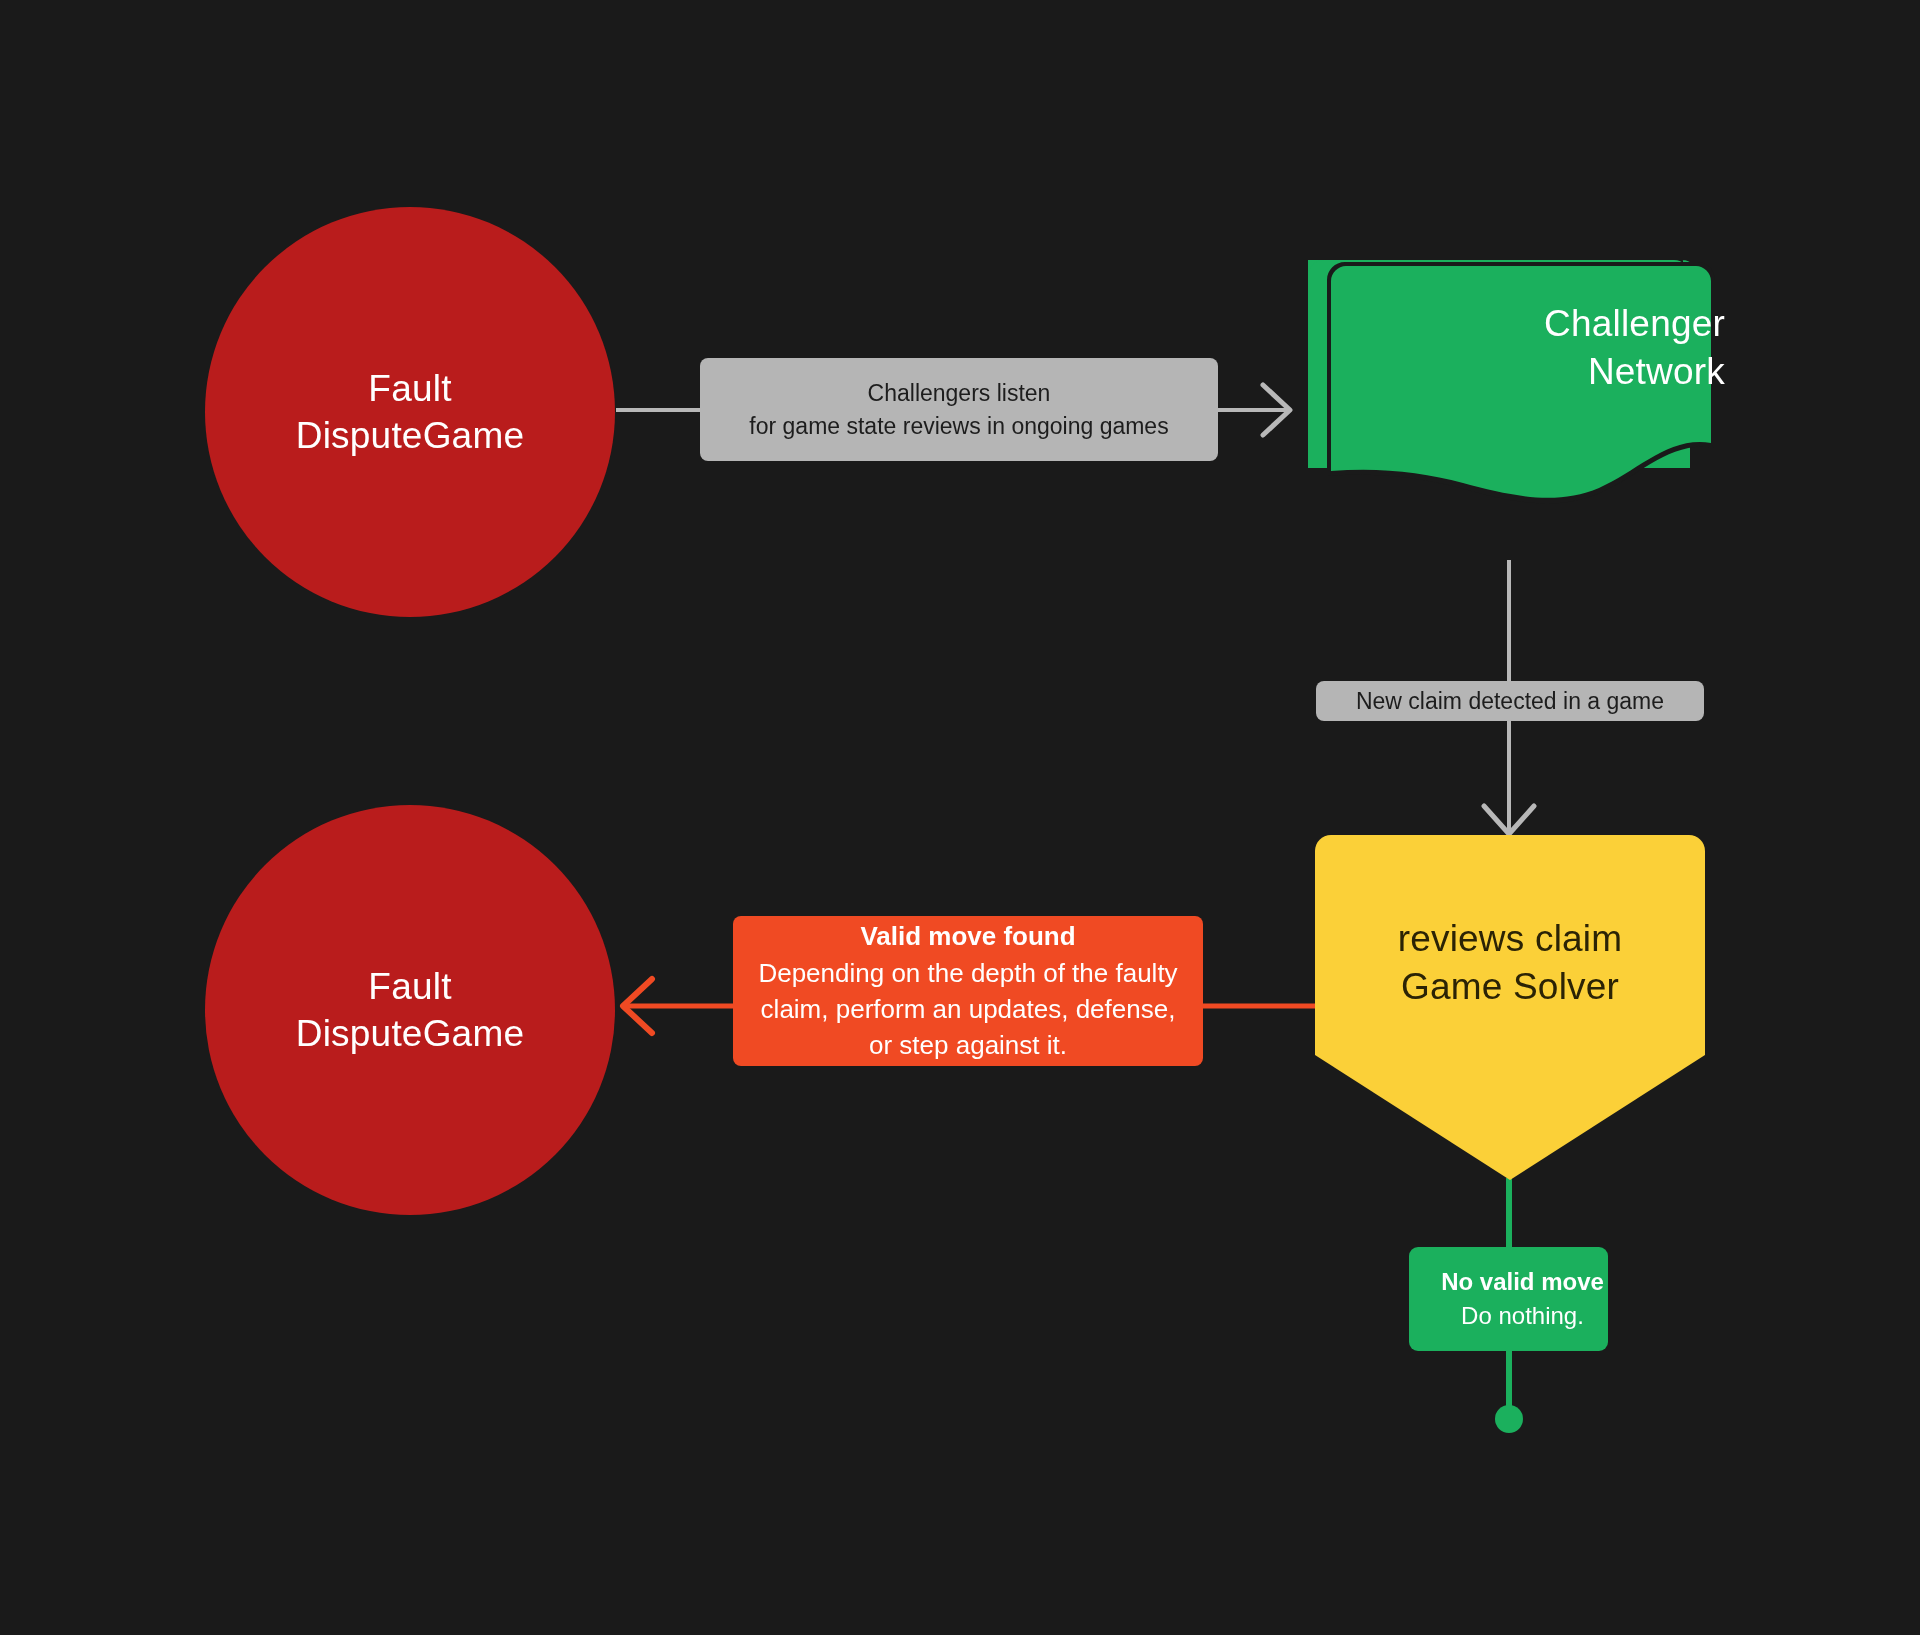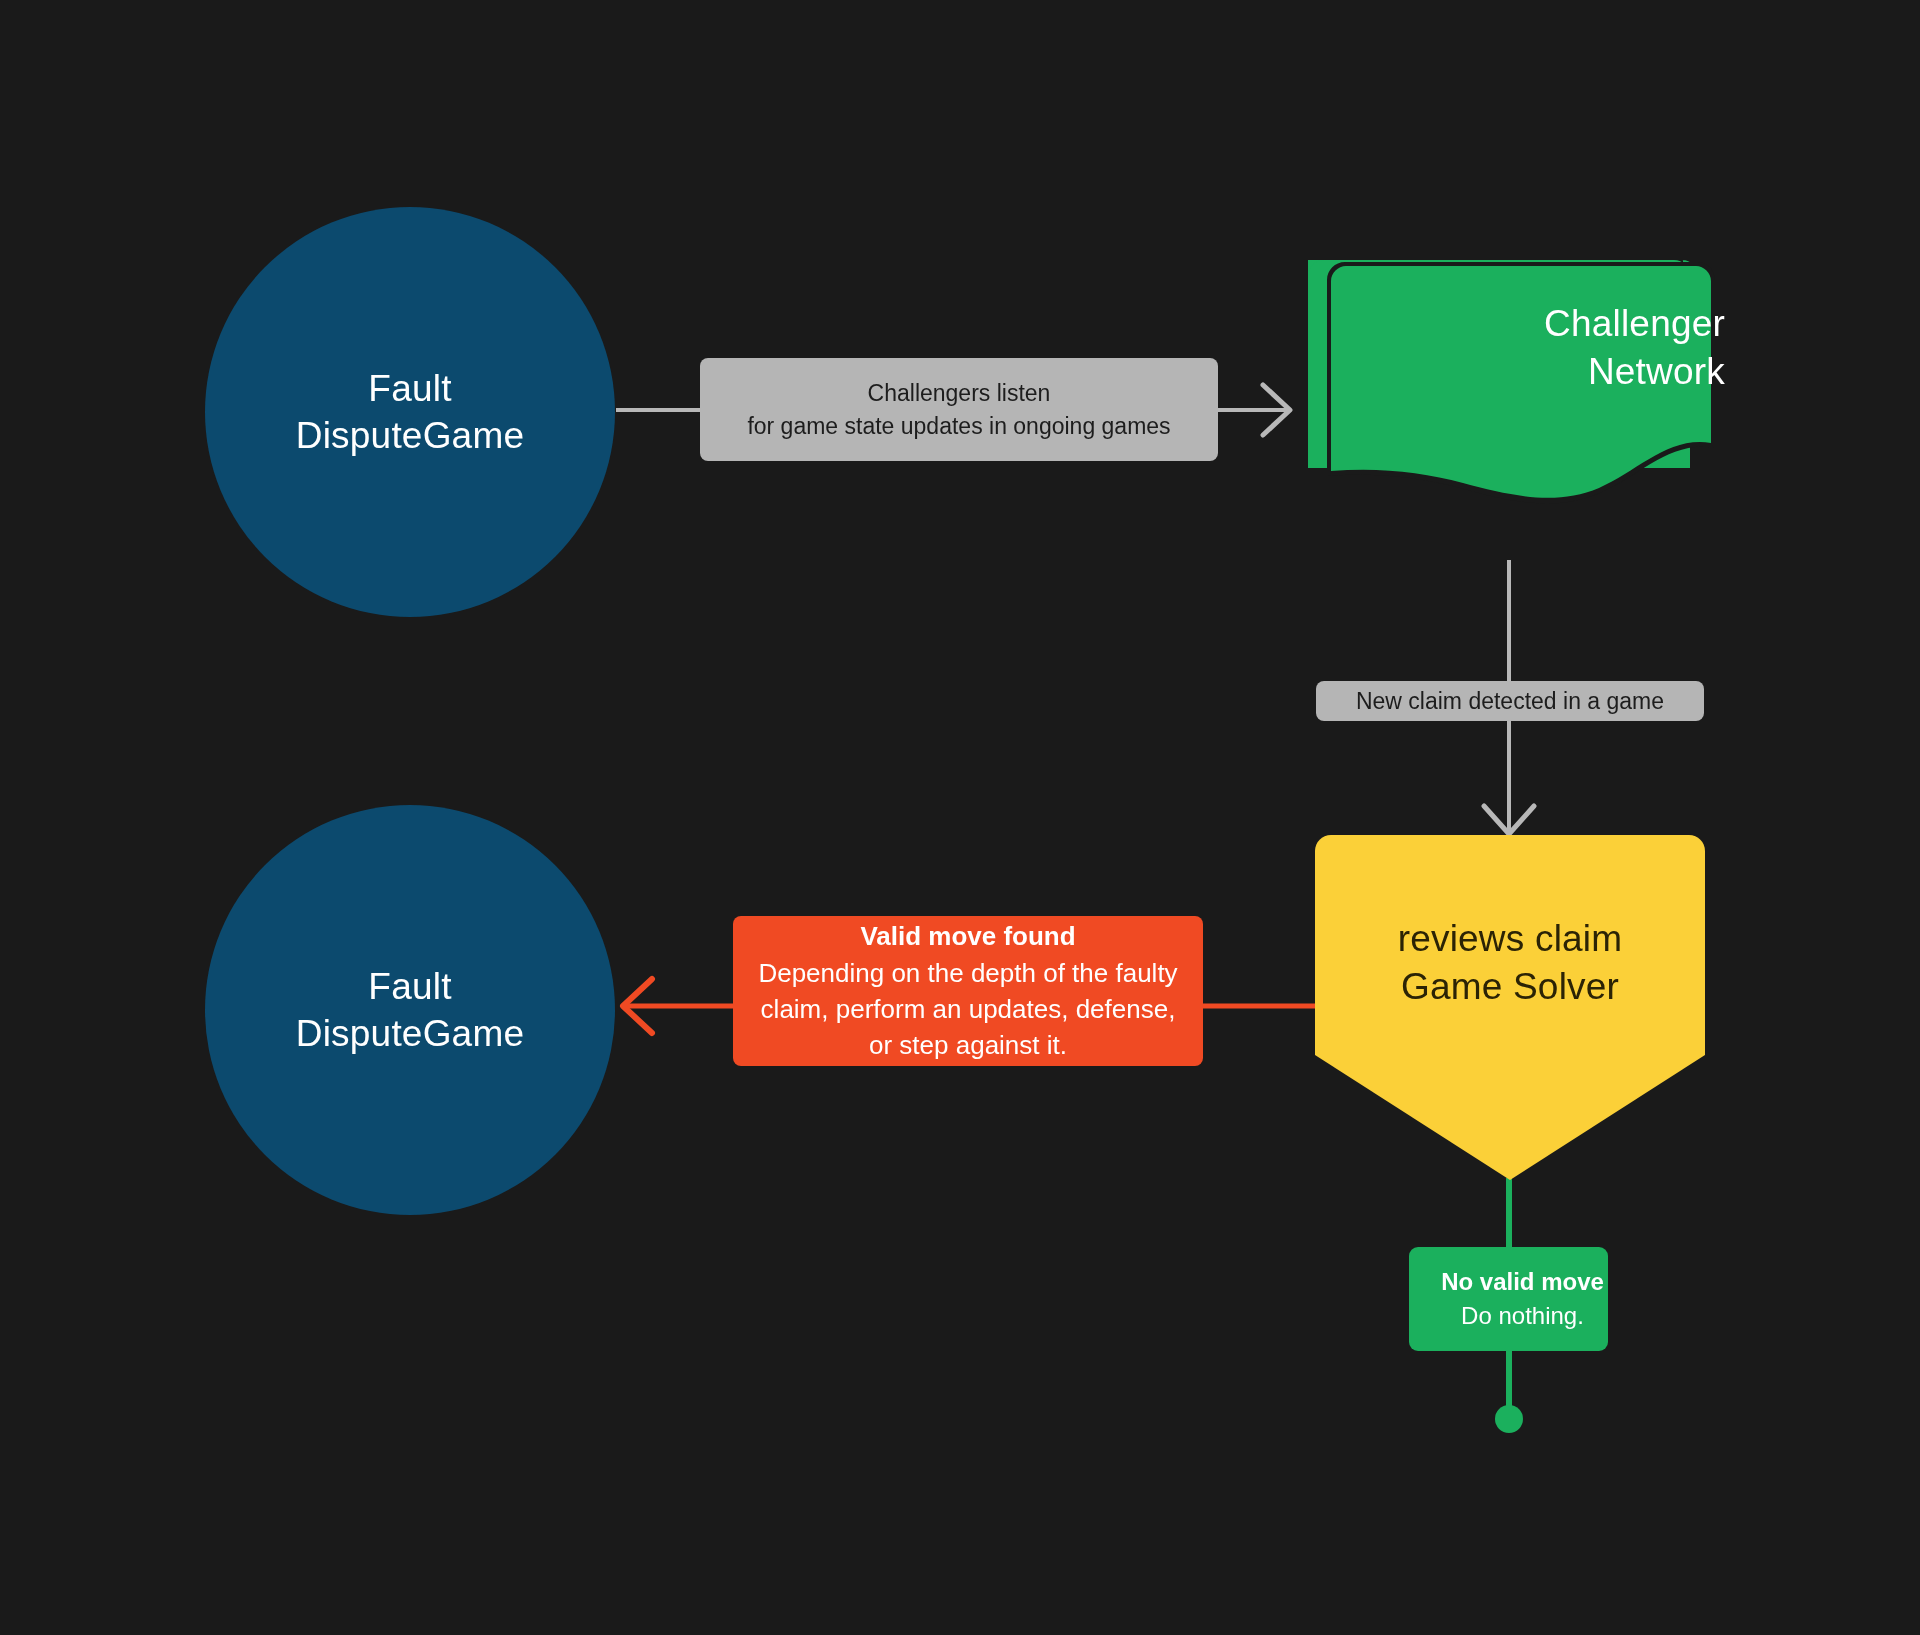--- a/index.html
+++ b/index.html
@@ -21,21 +21,21 @@
     position: absolute;
     left: 0; top: 0;
     width: 1920px;
     height: 1635px;
   }
 
   
   .node-circle {
     position: absolute;
     border-radius: 50%;
-    background: #0c4a6e;
+    background: #b91c1c;
     display: flex;
     align-items: center;
     justify-content: center;
     text-align: center;
     color: #ffffff;
     font-size: 37px;
     line-height: 1.28;
     letter-spacing: 0.2px;
   }
 
@@ -191,21 +191,21 @@
 
   <div class="node-circle" style="left:205px; top:805px; width:410px; height:410px;">
     <div>
       <div>Fault</div>
       <div>DisputeGame</div>
     </div>
   </div>
 
   <div class="edge-label grey" style="left:700px; top:358px; width:518px; height:103px;">
     <div class="lbl-line">Challengers listen</div>
-    <div class="lbl-line">for game state updates in ongoing games</div>
+    <div class="lbl-line">for game state reviews in ongoing games</div>
   </div>
 
   <div class="edge-label grey" style="left:1316px; top:681px; width:388px; height:40px;">
     <div class="lbl-line">New claim detected in a game</div>
   </div>
 
   <div class="edge-label red" style="left:733px; top:916px; width:470px; height:150px;">
     <div class="lbl-line lbl-strong">Valid move found</div>
     <div class="lbl-line">Depending on the depth of the faulty</div>
     <div class="lbl-line">claim, perform an updates, defense,</div>

